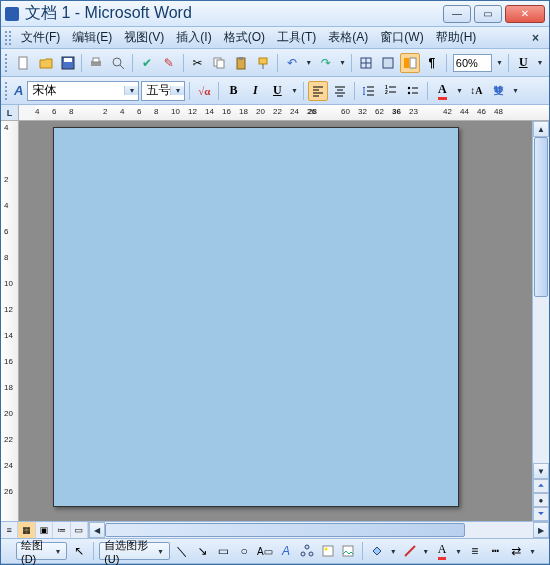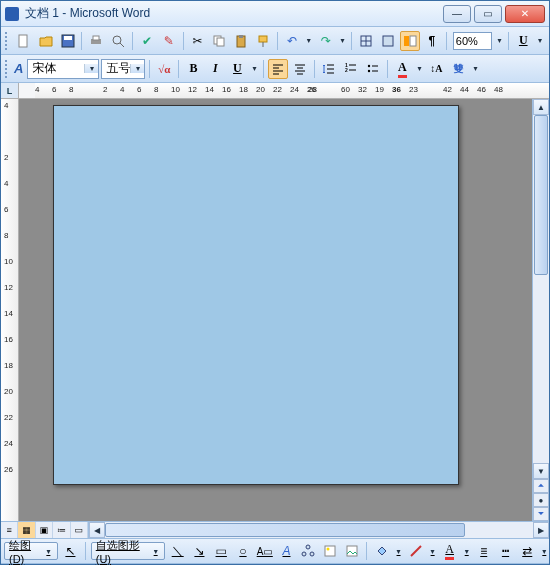--- a/index.html
+++ b/index.html
@@ -1,37 +1,37 @@
 <!DOCTYPE html>
 <html><head>
 <meta charset="utf-8">
 <style>
   * { box-sizing: border-box; margin: 0; padding: 0; font-family: "Microsoft YaHei", Tahoma, Arial, sans-serif; }
   body { width: 550px; height: 565px; background: #fff; overflow: hidden; }
   .window { width: 550px; height: 565px; border: 1px solid #3a6ea5; background: #d6e5f5; display: flex; flex-direction: column; }
   .titlebar { height: 26px; background: linear-gradient(#f1f7fd,#d8e8fb); border-bottom: 1px solid #9dbde0; display: flex; align-items: center; padding: 0 4px; }
   .app-icon { width: 14px; height: 14px; background: #2a5db0; border-radius: 2px; margin-right: 6px; display:inline-block; }
-  .title-text { font-size: 12px; color: #163d6b; flex: 1; }
+  .title-text { font-size: 16px; color: #163d6b; flex: 1; }
   .win-btns { display: flex; gap: 3px; }
   .win-btn { width: 28px; height: 18px; border: 1px solid #6f8db3; border-radius: 3px; background: linear-gradient(#eaf2fc,#cfe0f5); display:flex; align-items:center; justify-content:center; font-size:10px; color:#234; }
   .win-btn.close { background: linear-gradient(#f49a8f,#e45a4a); color:#fff; border-color:#a13c30; width:40px; }
   .menubar { height: 22px; background: linear-gradient(#e8f1fc,#c9ddf5); border-bottom: 1px solid #9dbde0; display: flex; align-items: center; padding: 0 4px; font-size: 12px; color: #123; }
   .menubar .grip { width:6px; height:14px; border-left:2px dotted #7a9cc6; border-right:2px dotted #7a9cc6; margin-right:4px; }
   .menu-item { padding: 0 6px; cursor:default; }
   .menu-close { margin-left:auto; padding:0 6px; font-weight:bold; color:#245; }
   .toolbar { height: 28px; background: linear-gradient(#e8f1fc,#cbdff6); border-bottom:1px solid #9dbde0; display:flex; align-items:center; padding:0 4px; gap:2px; }
   .toolbar .grip { width:5px; height:18px; border-left:2px dotted #7a9cc6; margin-right:2px; }
   .tbtn { width:20px; height:20px; border:1px solid transparent; border-radius:2px; display:flex; align-items:center; justify-content:center; font-size:12px; }
   .tbtn.active { background:#fbd89a; border-color:#d9a03f; }
   .tbtn svg { width:14px; height:14px; }
   .sep { width:1px; height:18px; background:#9dbde0; margin:0 2px; }
   .zoom-box { width:40px; height:18px; border:1px solid #7ea0c8; background:#fff; font-size:11px; display:flex; align-items:center; padding:0 2px; margin-left:2px; }
   .dd { width:10px; font-size:8px; color:#234; text-align:center; }
   .font-combo { height:20px; border:1px solid #7ea0c8; background:#fff; display:flex; align-items:center; font-size:12px; padding:0 0 0 4px; }
-  .font-combo.name { width:72px; }
+  .font-combo.name { width:112px; }
   .font-combo.size { width:44px; }
   .font-combo .dd { width:14px; border-left:1px solid #bcd; background:linear-gradient(#e8f1fc,#cbdff6); }
   .fmt-toolbar .tbtn { font-family:"Times New Roman",serif; font-weight:bold; }
   .ruler-h { height:16px; background:#f5f6f8; border-bottom:1px solid #b0b0b0; display:flex; font-size:8px; color:#333; position:relative; }
   .ruler-h .corner { width:18px; height:100%; border-right:1px solid #b0b0b0; background:#dbe8f7; display:flex; align-items:center; justify-content:center; font-size:9px; font-weight:bold; color:#245; }
   .ruler-h .scale { flex:1; position:relative; overflow:hidden; background:linear-gradient(#fff,#eee); margin-left:16px; }
   .ruler-h .tick { position:absolute; top:2px; font-size:8px; color:#222; }
   .content-area { flex:1; display:flex; min-height:0; }
   .ruler-v { width:18px; background:linear-gradient(90deg,#fff,#eee); border-right:1px solid #b0b0b0; position:relative; font-size:8px; color:#222; }
   .ruler-v .tick { position:absolute; left:3px; font-size:8px; }
@@ -43,21 +43,21 @@
   .thumb { position:absolute; left:1px; right:1px; background:linear-gradient(90deg,#dce9fa,#b9d1ef); border:1px solid #7ea0c8; border-radius:2px; }
   .scroll-nav { height:14px; border:1px solid #a6bbd8; font-size:8px; display:flex; align-items:center; justify-content:center; }
   .scroll-nav.dot { color:#234; }
   .bottom-strip { height:17px; display:flex; background:#e8eef8; border-top:1px solid #9dbde0; }
   .view-btns { width:88px; display:flex; border-right:1px solid #9dbde0; }
   .view-btn { flex:1; border-right:1px solid #c2d4ea; display:flex; align-items:center; justify-content:center; font-size:9px; }
   .view-btn.active { background:#fbd89a; }
   .hscroll { flex:1; display:flex; }
   .hscroll .scroll-track { flex:1; position:relative; }
   .hscroll .thumb { top:1px; bottom:1px; }
-  .draw-toolbar { height:26px; background:linear-gradient(#e8f1fc,#cbdff6); border-top:1px solid #9dbde0; border-bottom:1px solid #9dbde0; display:flex; align-items:center; padding:0 0; gap:3px; font-size:12px;text-decoration:underline; }
+  .draw-toolbar { height:26px; background:linear-gradient(#e8f1fc,#cbdff6); border-top:1px solid #9dbde0; border-bottom:1px solid #9dbde0; display:flex; align-items:center; padding:0 12px; gap:3px; font-size:12px; }
   .draw-combo { height:18px; border:1px solid #7ea0c8; background:linear-gradient(#f4f9ff,#dce9f8); padding:0 4px; display:flex; align-items:center; font-size:11px; border-radius:2px; }
   .statusbar { height:20px; background:linear-gradient(#e8f1fc,#cbdff6); display:flex; align-items:center; font-size:11px; color:#222; }
   .statusbar .cell { padding:0 10px; border-right:1px solid #b4c9e3; height:100%; display:flex; align-items:center; }
   .statusbar .cell.dim { color:#9aa; }
   .watermark { position:absolute; right:4px; bottom:32px; font-size:13px; font-weight:bold; color:#e33; text-shadow:0 0 2px #fff; pointer-events:none; }
   .watermark .w2 { font-size:10px; color:#666; display:block; }
   .aa-icon { font-style:italic; font-weight:bold; color:#2a5db0; font-size:13px; margin-right:2px; }
 </style>
 </head>
 <body>
@@ -67,20 +67,33 @@
   <div class="titlebar">
     <span class="app-icon"></span>
     <span class="title-text">文档 1 - Microsoft Word</span>
     <div class="win-btns">
       <div class="win-btn">—</div>
       <div class="win-btn">▭</div>
       <div class="win-btn close">✕</div>
     </div>
   </div>
 
+  <div class="menubar">
+    <span class="grip"></span>
+    <span class="menu-item">文件(F)</span>
+    <span class="menu-item">编辑(E)</span>
+    <span class="menu-item">视图(V)</span>
+    <span class="menu-item">插入(I)</span>
+    <span class="menu-item">格式(O)</span>
+    <span class="menu-item">工具(T)</span>
+    <span class="menu-item">表格(A)</span>
+    <span class="menu-item">窗口(W)</span>
+    <span class="menu-item">帮助(H)</span>
+    <span class="menu-close">×</span>
+  </div>
 
   <div class="toolbar">
     <span class="grip"></span>
     <div class="tbtn">
         <svg viewBox="0 0 14 14">
           <rect x="2" y="1" width="8" height="12" fill="#fff" stroke="#888"></rect>
         </svg>
       </div>
     <div class="tbtn">
         <svg viewBox="0 0 14 14">
@@ -250,21 +263,21 @@
         <span class="tick" style="left: 170px;">14</span>
         <span class="tick" style="left: 187px;">16</span>
         <span class="tick" style="left: 204px;">18</span>
         <span class="tick" style="left: 221px;">20</span>
         <span class="tick" style="left: 238px;">22</span>
         <span class="tick" style="left: 255px;">24</span>
         <span class="tick" style="left: 272px;">26</span>
         <span class="tick" style="left: 273px;">28</span>
         <span class="tick" style="left: 306px;">60</span>
         <span class="tick" style="left: 323px;">32</span>
-        <span class="tick" style="left: 340px;">19</span>
+        <span class="tick" style="left: 340px;">62</span>
         <span class="tick" style="left: 357px; font-weight: bold;">36</span>
         <span class="tick" style="left: 374px;">23</span>
         <span class="tick" style="left: 391px;"></span>
         <span class="tick" style="left: 408px;">42</span>
         <span class="tick" style="left: 425px;">44</span>
         <span class="tick" style="left: 442px;">46</span>
         <span class="tick" style="left: 459px;">48</span>
       </div>
   </div>
 

